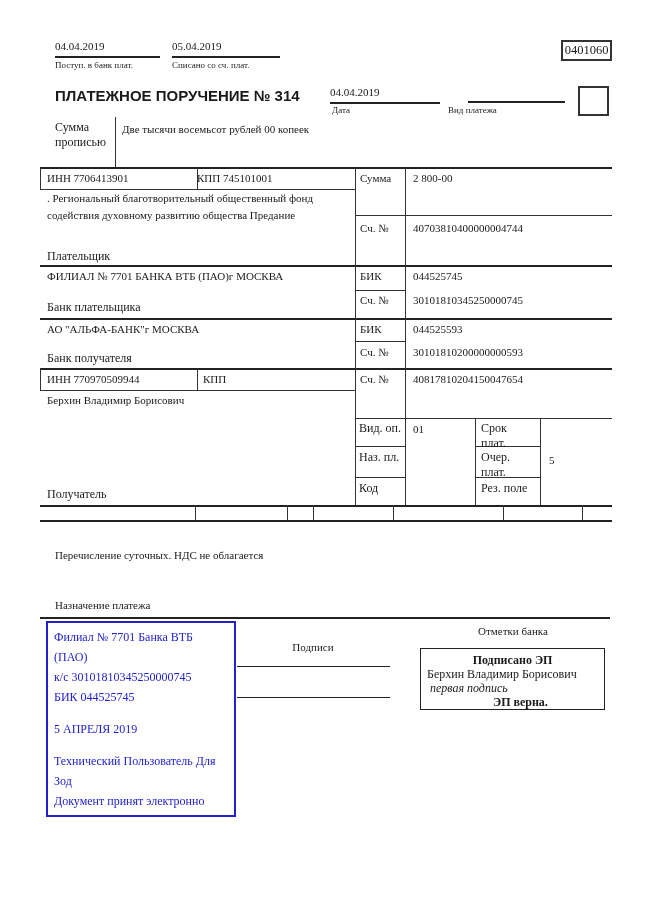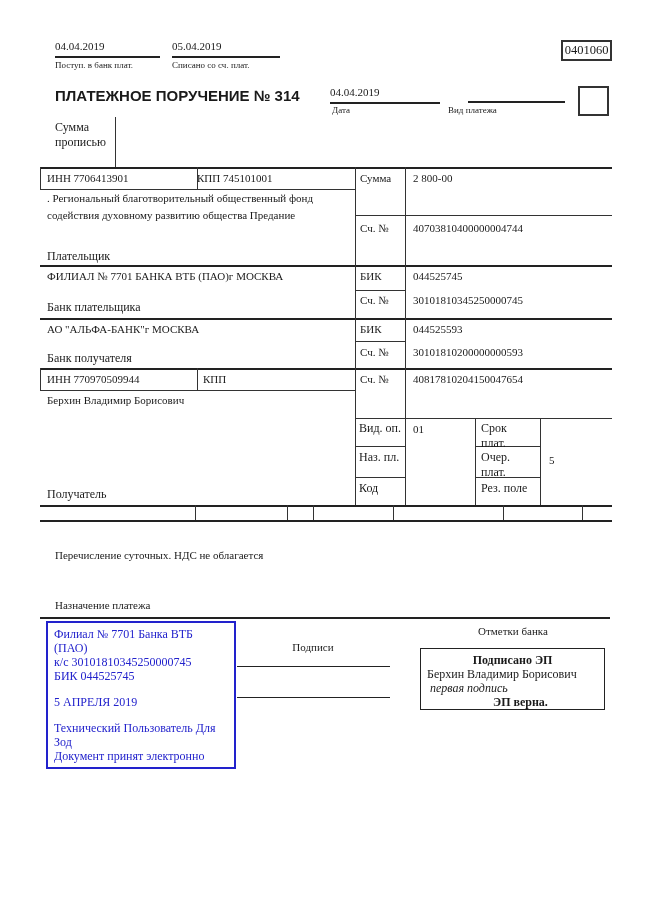--- a/index.html
+++ b/index.html
@@ -12,21 +12,21 @@
   .t11{font-size:11px;line-height:13px;white-space:nowrap;}
   .t9{font-size:9px;line-height:11px;white-space:nowrap;color:#222;}
   .wrap{white-space:normal;}
   .uline{border-bottom:2px solid #222;padding-bottom:2px;}
   .hl{border-top:2px solid #222;height:0;}
   .hl1{border-top:1px solid #333;height:0;}
   .vl{border-left:1px solid #333;width:0;}
   .title{font-family:"Liberation Sans","DejaVu Sans",sans-serif;font-weight:bold;font-size:15px;white-space:nowrap;}
   .codebox{border:2px solid #333;text-align:center;font-size:12.5px;line-height:17px;}
   .checkbox{border:2px solid #333;background:#fff;}
-  .bluebox{border:2px solid #2222cc;color:#2222cc;font-size:12px;line-height:14px;padding:4px 6px;}
+  .bluebox{border:2px solid #2222cc;color:#2222cc;font-size:12px;line-height:20px;padding:4px 6px;}
   .bluebox .gap{margin-top:12px;}
   .marksbox{border:1.5px solid #222;font-size:12px;line-height:14px;}
   .center{text-align:center;}
   .bold{font-weight:bold;}
   .italic{font-style:italic;}
   .sig{border-bottom:1.5px solid #222;height:0;}
 </style>
 </head>
 <body>
 
@@ -40,20 +40,21 @@
 
   <div class="abs title" style="left:55px;top:87px;">ПЛАТЕЖНОЕ ПОРУЧЕНИЕ № 314</div>
   <div class="abs t13 uline" style="left:330px;top:84px;width:110px;">04.04.2019</div>
   <div class="abs t9" style="left:332px;top:105px;">Дата</div>
   <div class="abs hl" style="left:468px;top:101px;width:97px;"></div>
   <div class="abs t9" style="left:448px;top:105px;">Вид платежа</div>
   <div class="abs checkbox" style="left:578px;top:86px;width:27px;height:26px;"></div>
 
   <div class="abs t12 wrap" style="left:55px;top:120px;width:58px;">Сумма прописью</div>
   <div class="abs vl" style="left:115px;top:117px;height:50px;"></div>
+  <div class="abs t13" style="left:122px;top:121px;">Две тысячи восемьсот рублей 00 копеек</div>
 
   <div class="abs hl" style="left:40px;top:167px;width:572px;"></div>
   <div class="abs vl" style="left:40px;top:167px;height:22px;"></div>
   <div class="abs vl" style="left:197px;top:167px;height:22px;"></div>
   <div class="abs hl1" style="left:40px;top:189px;width:315px;"></div>
   <div class="abs hl1" style="left:355px;top:215px;width:257px;"></div>
   <div class="abs hl" style="left:40px;top:265px;width:572px;"></div>
   <div class="abs hl1" style="left:355px;top:290px;width:50px;"></div>
   <div class="abs hl" style="left:40px;top:318px;width:572px;"></div>
   <div class="abs hl1" style="left:355px;top:341px;width:50px;"></div>

